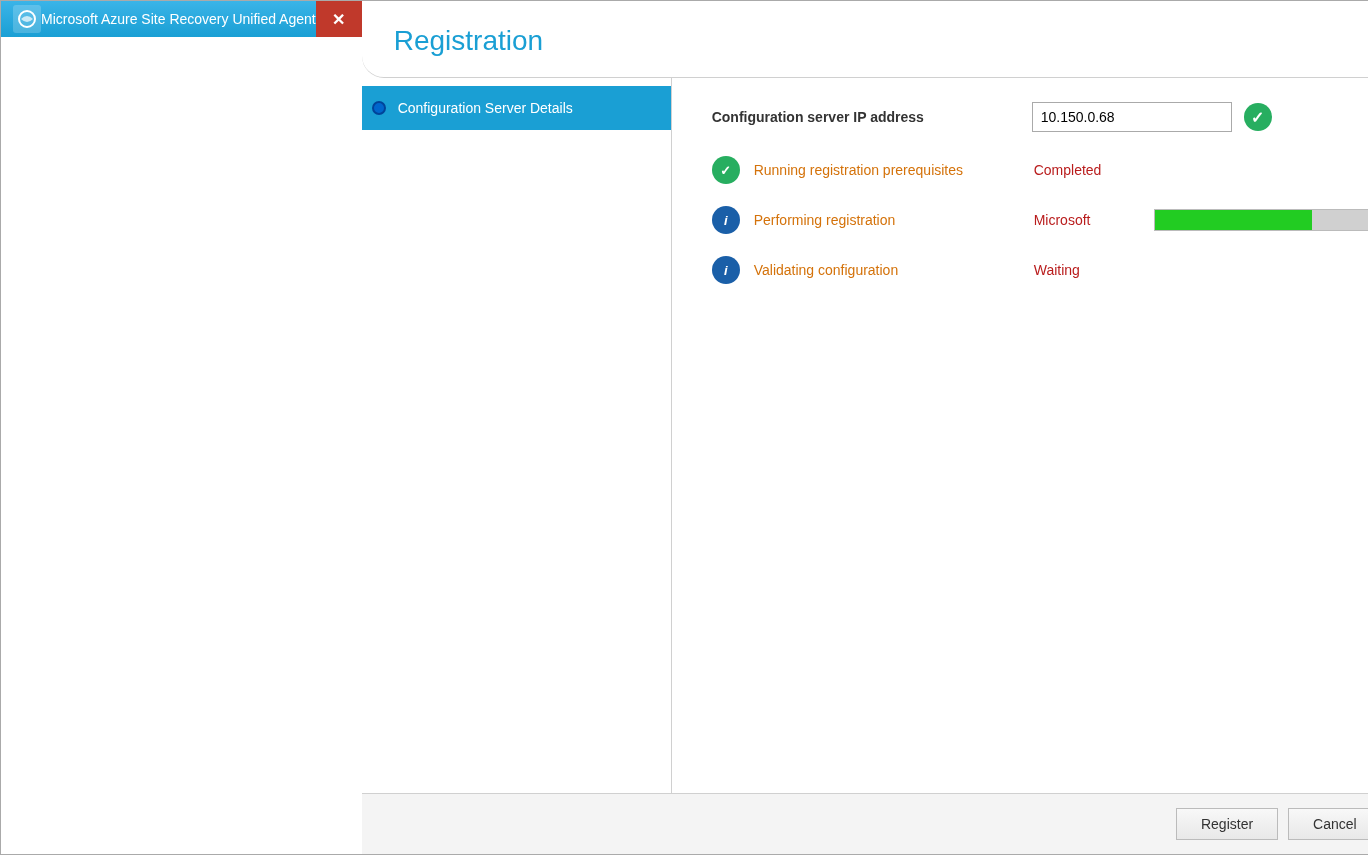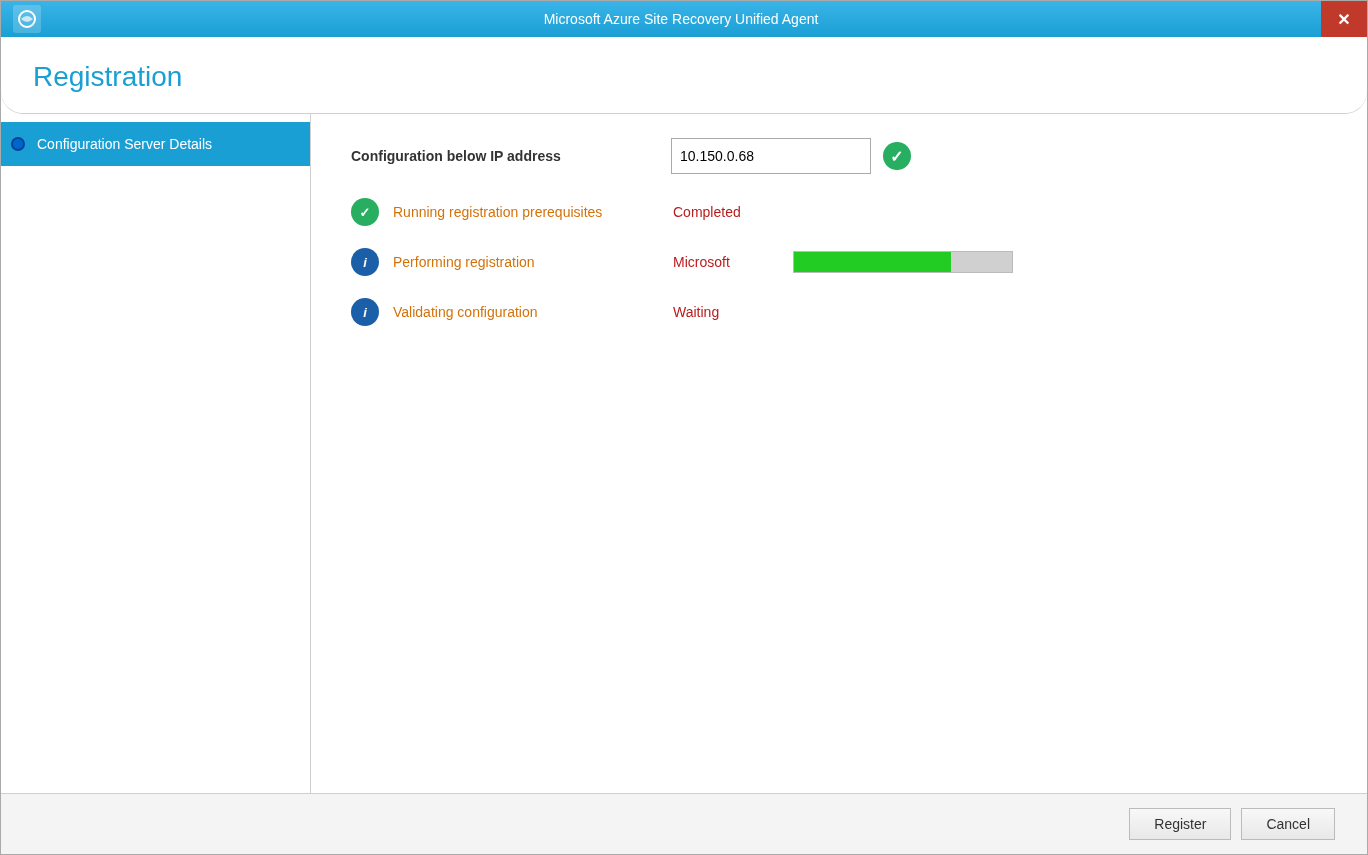--- a/index.html
+++ b/index.html
@@ -11,21 +11,21 @@
       align-items: center;
       width: 1368px;
       height: 855px;
       overflow: hidden;
     }
     .window {
       width: 1368px;
       height: 855px;
       background: #ffffff;
       display: flex;
-      flex-direction: column;
+      flex-direction: row;
       border: 1px solid #aaa;
     }
     .title-bar {
       background: linear-gradient(to bottom, #3ab4e8 0%, #1a9fd4 100%);
       height: 36px;
       display: flex;
       align-items: center;
       justify-content: space-between;
       padding: 0 0 0 12px;
       flex-shrink: 0;
@@ -137,21 +137,21 @@
     }
     .form-label {
       font-size: 14px;
       font-weight: bold;
       color: #333;
       width: 320px;
       flex-shrink: 0;
     }
     .form-input {
       width: 200px;
-      height: 36px;
+      height: 30px;
       border: 1px solid #aaa;
       padding: 4px 8px;
       font-size: 14px;
       background: #ffffff;
       outline: none;
     }
     .input-check-icon {
       margin-left: 12px;
       width: 28px;
       height: 28px;
@@ -272,21 +272,21 @@
           <div class="sidebar-dot"></div>
           <span class="sidebar-item-label">Configuration Server Details</span>
         </div>
       </div>
 
       <div class="main-content">
 
         <div class="form-section">
 
           <div class="form-row">
-            <label class="form-label">Configuration below IP address</label>
+            <label class="form-label">Configuration server IP address</label>
             <input class="form-input" type="text" value="10.150.0.68" style="">
             <div class="input-check-icon">
               <span class="check-mark">✓</span>
             </div>
           </div>
 
         </div>
 
         <div class="status-section">
 

